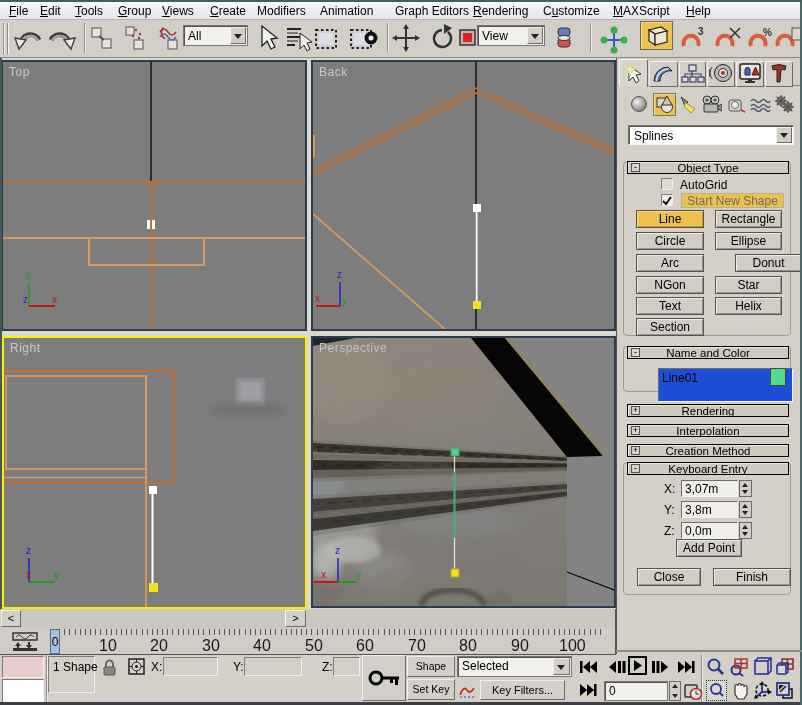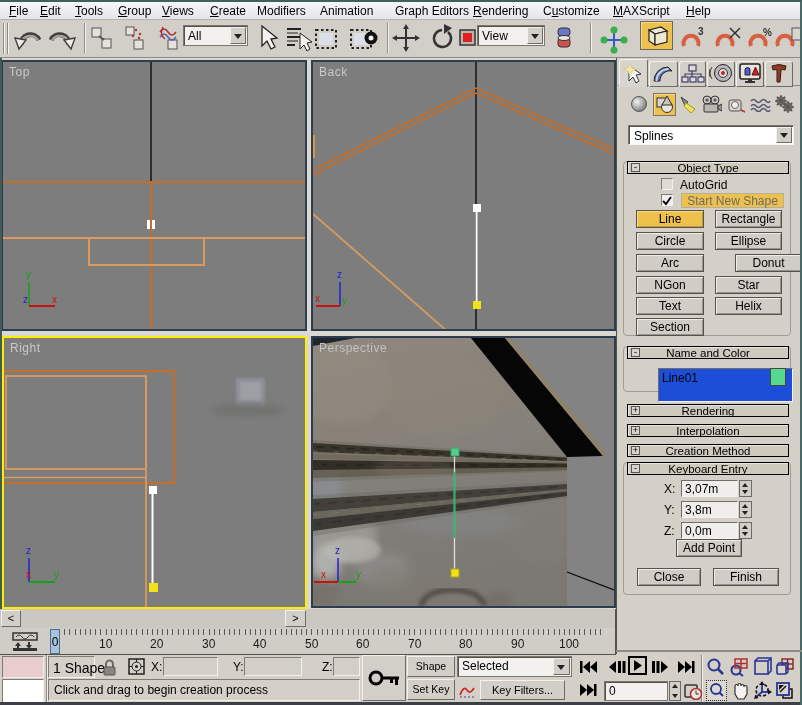--- a/index.html
+++ b/index.html
@@ -9,21 +9,21 @@
   .raised { background:#d2cfc8; border-top:1px solid #f3f1ed; border-left:1px solid #f3f1ed; border-right:1px solid #6f6b64; border-bottom:1px solid #6f6b64; }
   .sunken { border-top:1px solid #807c75; border-left:1px solid #807c75; border-right:1px solid #f3f1ed; border-bottom:1px solid #f3f1ed; }
   .vplabel { color:#c9c9c9; font-size:12px; position:absolute; left:6px; top:3px; letter-spacing:0.5px; }
   .rollhead { position:absolute; left:626px; width:162px; height:13px; background:#cecabe; border:1px solid #000; font-size:11.5px; text-align:center; line-height:12px; color:#000; box-shadow:inset 1px 1px 0 #e8e5de; }
   .rollhead .pm { position:absolute; left:3px; top:1px; width:9px; height:9px; border:1px solid #555; background:#d6d3cb; font-size:9px; line-height:7px; text-align:center; }
   .ptbtn { position:absolute; font-size:12px; color:#000; text-align:center; background:#d0cdc6; border:1px solid #57534c; box-shadow:inset 1px 1px 0 #efede8, inset -1px -1px 0 #97938b; }
   .fld { position:absolute; background:#eceae6; border-top:1px solid #716d66; border-left:1px solid #716d66; border-bottom:1px solid #f5f3ef; border-right:1px solid #f5f3ef; font-size:12px; color:#000; }
   .menuitem { position:absolute; top:2px; font-size:12px; color:#000; letter-spacing:0; }
   .menuitem u { text-decoration:underline; }
   .tick { position:absolute; top:1px; width:1px; height:6px; background:#55575c; }
-  .rulnum { position:absolute; top:9px; font-size:12px; color:#1a1a1a; }
+  .rulnum { position:absolute; top:9px; font-size:16px; color:#1a1a1a; }
   .spinner { background:#d2cfc8; border:1px solid #6f6b64; }
   .spinner:before { content:""; position:absolute; left:2px; top:2px; border:3px solid transparent; border-bottom:4px solid #222; border-top-width:0; }
   .spinner:after { content:""; position:absolute; left:2px; bottom:2px; border:3px solid transparent; border-top:4px solid #222; border-bottom-width:0; }
   .spinner { display:block; }
   .tbsep { position:absolute; top:3px; width:1px; height:30px; background:#928e86; box-shadow:1px 0 0 #f2f0ec; }
 </style>
 </head>
 <body>
 
 <div class="abs" style="left:0;top:0;width:802px;height:2px;background:#41605c;"></div>
@@ -512,21 +512,21 @@
       <span style="position:absolute;left:3px;top:1px;">3,8m</span>
     </div>
   <div class="abs spinner" style="left:122px;top:443px;width:13px;height:17px;"></div>
   <span class="abs" style="left:47px;top:466px;">Z:</span>
   <div class="fld" style="left:64px;top:464px;width:57px;height:17px;background:#efeeeb;">
       <span style="position:absolute;left:3px;top:1px;">0,0m</span>
     </div>
   <div class="abs spinner" style="left:122px;top:464px;width:13px;height:17px;"></div>
   <div class="ptbtn" style="left:59px;top:481px;width:66px;height:18px;line-height:16px;">Add Point</div>
   <div class="ptbtn" style="left:20px;top:510px;width:64px;height:18px;line-height:16px;">Close</div>
-  <div class="ptbtn" style="left:96px;top:510px;width:66px;height:18px;line-height:16px;">Finish</div>
+  <div class="ptbtn" style="left:96px;top:510px;width:78px;height:18px;line-height:16px;">Finish</div>
 </div>
 
 <div class="abs" id="timeslider" style="left:0;top:609px;width:616px;height:19px;background:#cbc8c1;border-right:1px solid #55524b;">
   <div class="abs raised" style="left:1px;top:1px;width:20px;height:17px;text-align:center;font-size:11px;line-height:15px;">&lt;</div>
   <div class="abs raised" style="left:285px;top:1px;width:21px;height:17px;text-align:center;font-size:11px;line-height:15px;">&gt;</div>
 </div>
 
 <div class="abs" id="ruler" style="left:0;top:628px;width:616px;height:27px;background:#d0cdc6;border-bottom:1px solid #55524b;border-right:1px solid #55524b;">
   <svg class="abs" style="left:12px;top:4px" width="30" height="19">
     <rect x="1" y="1" width="24" height="7" fill="none" stroke="#333" stroke-width="1.5"></rect>
@@ -656,21 +656,21 @@
   <span class="rulnum" style="left:408px">70</span>
     <span class="rulnum" style="left:459px">80</span>
   <span class="rulnum" style="left:511px">90</span>
     <span class="rulnum" style="left:559px">100</span>
 </div>
 
 <div class="abs" id="statusbar" style="left:0;top:655px;width:802px;height:50px;background:#d4d0c8;font-size:12px;">
   <div class="abs sunken" style="left:2px;top:1px;width:42px;height:22px;background:#e9cdcd;"></div>
   <div class="abs sunken" style="left:2px;top:24px;width:42px;height:24px;background:#ffffff;"></div>
   <div class="abs" style="left:46px;top:0;width:1px;height:49px;background:#8f8b84;box-shadow:1px 0 0 #f2f0ec;"></div>
-  <div class="abs sunken" style="left:48px;top:1px;width:47px;height:22px;white-space:nowrap;font-size:14px;">
+  <div class="abs sunken" style="left:48px;top:1px;width:47px;height:37px;white-space:nowrap;font-size:12px;">
       <span style="position:absolute;left:4px;top:3px;">1 Shape</span>
     </div>
   <svg class="abs" style="left:102px;top:4px" width="15" height="17">
       <path d="M4 8 V5 a3.5 3.5 0 0 1 7 0 V8" fill="none" stroke="#6f6b64" stroke-width="2"></path>
       <rect x="2" y="8" width="11" height="8" rx="1" fill="#8a867e" stroke="#555"></rect>
     </svg>
   <svg class="abs" style="left:128px;top:3px" width="18" height="18">
       <rect x="1" y="1" width="15" height="15" fill="none" stroke="#222" stroke-width="1.5"></rect>
       <circle cx="8.5" cy="8.5" r="4.5" fill="none" stroke="#222"></circle>
       <circle cx="8.5" cy="8.5" r="1.5" fill="#222"></circle>
@@ -763,23 +763,20 @@
         <rect x="7" y="2" width="11" height="10"></rect>
         <line x1="12.5" y1="2" x2="12.5" y2="12"></line>
         <line x1="7" y1="7" x2="18" y2="7"></line>
       </g>
       <g fill="#d8d5cf" stroke="#283593" stroke-width="1.6">
         <rect x="2" y="8" width="9" height="9" rx="1"></rect>
       </g>
       <path d="M2 8 l2 -2 h9 v9 l-2 2" fill="none" stroke="#283593" stroke-width="1.4"></path>
     </svg>
 
-  <div class="abs sunken" style="left:48px;top:24px;width:312px;height:22px;">
-      <span style="position:absolute;left:5px;top:3px;">Click and drag to begin creation process</span>
-    </div>
   <svg class="abs" style="left:578px;top:27px" width="21" height="16">
       <g fill="#000">
         <polygon points="2,2 9,8 2,14"></polygon>
         <polygon points="9,2 16,8 9,14"></polygon>
         <rect x="16" y="2" width="2.5" height="12"></rect>
       </g>
     </svg>
   <div class="abs" style="left:604px;top:26px;width:64px;height:20px;background:#f2f1ee;border:1px solid #7b776f;box-shadow:inset 1px 1px 0 #55524b;">
       <span style="position:absolute;left:4px;top:2px;">0</span>
     </div>

